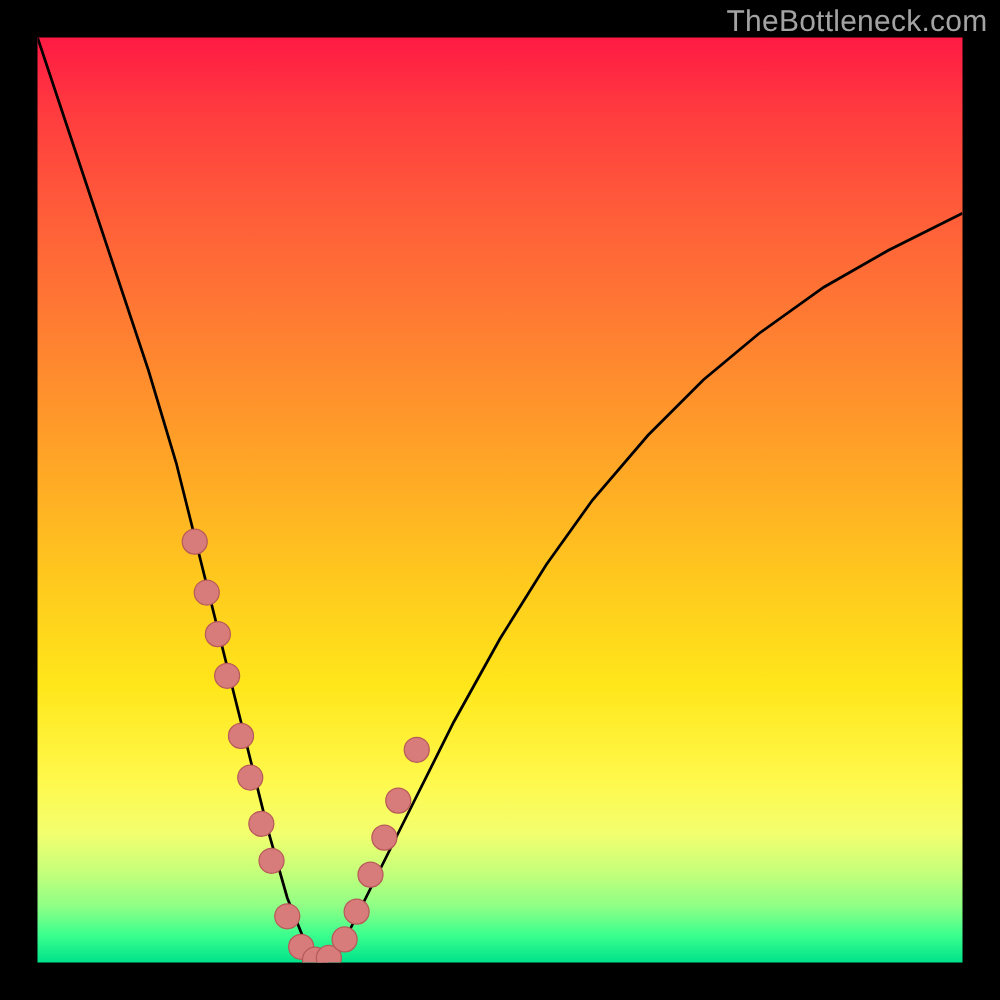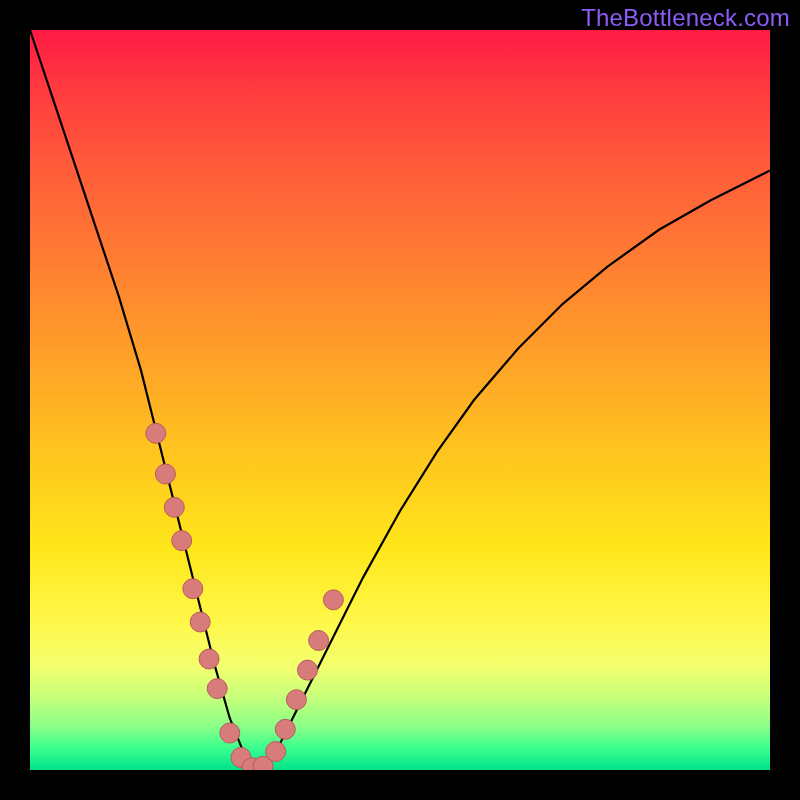--- a/index.html
+++ b/index.html
@@ -38,21 +38,21 @@
       #c8ff7a 90%,
       #8dff86 94%,
       #3cff8e 97%,
       #00e28a 100%
     );
   }
   .watermark {
     position: absolute;
     top: 4px;
     right: 10px;
-    color: #8b5cf6;
+    color: #a3a3a3;
     font-size: 24px;
     letter-spacing: 0.2px;
     user-select: none;
   }
   svg.curve {
     position: absolute;
     left: 0; top: 0;
     width: 740px;
     height: 740px;
   }

